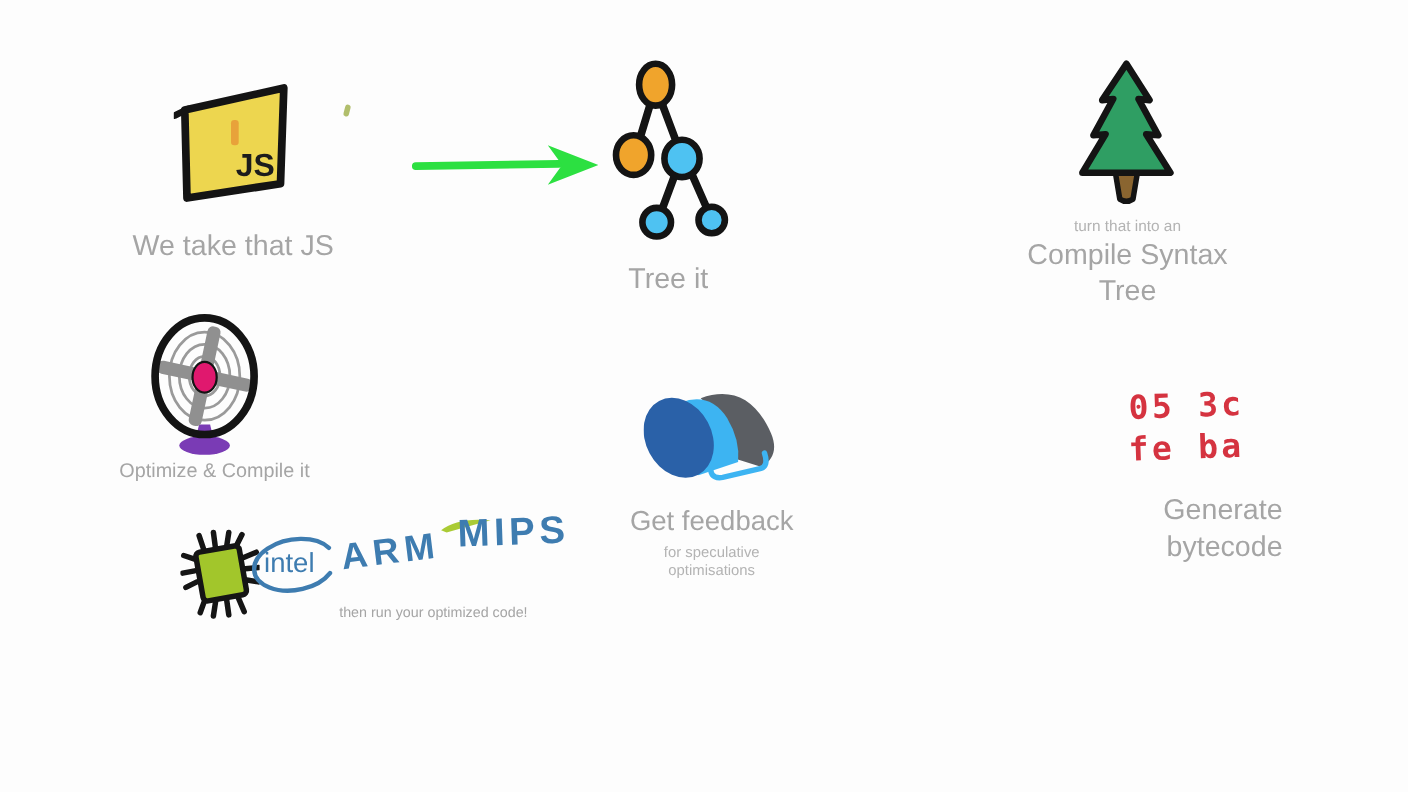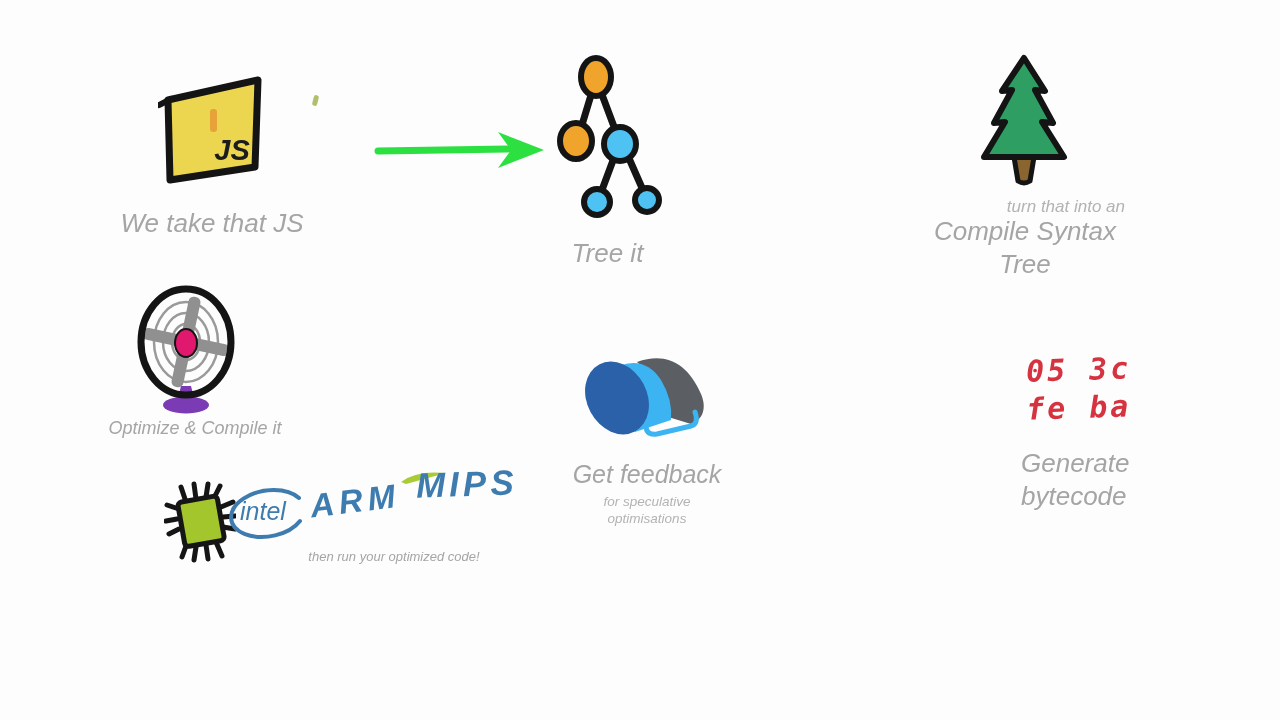--- a/index.html
+++ b/index.html
@@ -1,20 +1,19 @@
 <!DOCTYPE html>
 <html><head>
 <meta charset="utf-8">
 <style>
   html,body { margin:0; padding:0; background:#ffffff; }
   .canvas {
     position:relative; width:1280px; height:720px;
     background:#fdfdfd; overflow:hidden;
     font-family:"Liberation Sans", sans-serif;
-    font-style:italic;
   }
   .abs { position:absolute; }
   .caption {
     position:absolute; color:#a5a5a5; text-align:center;
     font-family:"Liberation Sans", sans-serif;
   }
   .caption.small { color:#b3b3b3; }
   .caption.left { text-align:left; }
   .vendor {
     position:absolute; font-weight:bold; color:#3e7cb0;
@@ -62,21 +61,21 @@
     <ellipse cx="68" cy="92" rx="16" ry="17" stroke="#141414" stroke-width="6" fill="#4ec2f2"></ellipse>
     <ellipse cx="45" cy="150" rx="13" ry="13" stroke="#141414" stroke-width="6" fill="#4ec2f2"></ellipse>
     <ellipse cx="95" cy="148" rx="12" ry="12" stroke="#141414" stroke-width="6" fill="#4ec2f2"></ellipse>
   </svg>
   <div class="caption" style="left:540px; top:238px; width:135px; font-size:26px;">Tree it</div>
 
   <svg class="abs" style="left:973px; top:53px;" width="102" height="140" viewBox="0 0 102 140">
     <path d="M41,104 L61,104 L57,128 Q51,132 45,128 Z" stroke="#141414" stroke-width="5" stroke-linejoin="round" fill="#8a6530"></path>
     <path d="M51,5 L72,38 L62,37 L80,70 L69,69 L91,104 L11,104 L32,69 L21,70 L39,37 L29,38 Z" stroke="#141414" stroke-width="6" stroke-linejoin="round" fill="#2f9e63"></path>
   </svg>
-  <div class="caption small" style="left:925px; top:197px; width:200px; font-size:17px;text-align:right;">turn that into an</div>
+  <div class="caption small" style="left:925px; top:197px; width:200px; font-size:14px;">turn that into an</div>
   <div class="caption" style="left:925px; top:215px; width:200px; font-size:26px; line-height:33px;">Compile Syntax Tree</div>
 
   <svg class="abs" style="left:136px; top:284px;" width="100" height="132" viewBox="0 0 100 132">
     <path d="M45,102 L55,102 L59,118 L41,118 Z" fill="#7a3bb5"></path>
     <ellipse cx="50" cy="121" rx="23" ry="8.5" fill="#7a3bb5"></ellipse>
     <g fill="none" stroke="#9a9a9a" stroke-width="2.5">
       <ellipse cx="50" cy="58" rx="32" ry="40"></ellipse>
       <ellipse cx="50" cy="58" rx="23" ry="29"></ellipse>
       <ellipse cx="50" cy="58" rx="14" ry="18"></ellipse>
     </g>
@@ -96,21 +95,21 @@
     <path d="M62,70 Q58,86 72,84 L106,76 Q114,74 110,62" fill="none" stroke-width="5" stroke-linecap="round" stroke="#3db4f2"></path>
     <path d="M34,16 Q60,6 76,30 Q88,50 86,70 L50,82 Q36,52 34,16 Z" fill="#3db4f2"></path>
     <ellipse cx="32" cy="48" rx="30" ry="38" transform="rotate(-28 32 48)" fill="#2a61a8"></ellipse>
   </svg>
   <div class="caption" style="left:568px; top:460px; width:158px; font-size:25px;text-align:center;">Get feedback</div>
   <div class="caption small" style="left:568px; top:494px; width:158px; font-size:13.5px;text-align:center;">for speculative</div>
   <div class="caption small" style="left:568px; top:511px; width:158px; font-size:13.5px;">optimisations</div>
 
   <div class="hexline" style="left:1026px; top:352px; font-size:30px;">05 3c</div>
   <div class="hexline" style="left:1026px; top:390px; font-size:30px;">fe ba</div>
-  <div class="caption left" style="left:1021px; top:447px; width:145px; font-size:26px; line-height:33px;">Generate bytecode</div>
+  <div class="caption left" style="left:1021px; top:447px; width:145px; font-size:26px; line-height:33px;text-align:right;">Generate bytecode</div>
 
   <svg class="abs" style="left:164px; top:480px;" width="72" height="84" viewBox="0 0 72 84">
     <path d="M22,22 L17,7 M32,19 L30,4 M42,17 L44,4 M51,16 L56,6
              M57,27 L69,22 M59,37 L71,36 M59,47 L71,49
              M52,62 L58,76 M42,65 L44,79 M32,67 L30,80 M22,66 L18,77
              M15,29 L3,25 M13,39 L2,41 M15,49 L5,54" fill="none" stroke="#151515" stroke-width="5" stroke-linecap="round"></path>
     <rect x="17" y="19" width="40" height="45" rx="4" transform="rotate(-10 36 41)" stroke="#151515" stroke-width="5" fill="#a2c62b"></rect>
   </svg>
 
   <svg class="abs" style="left:220px; top:481px;" width="86" height="62" viewBox="0 0 86 62">

